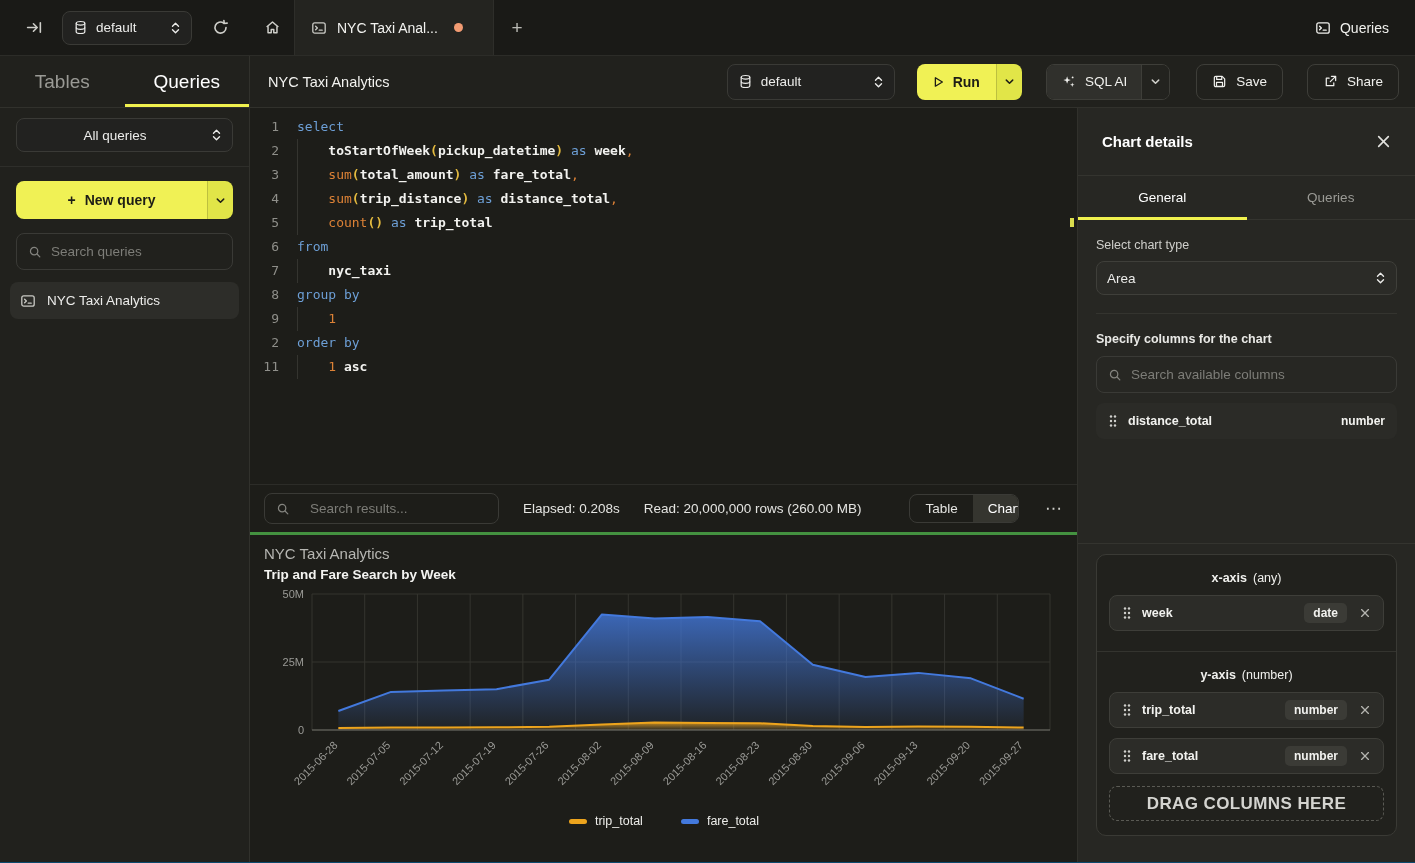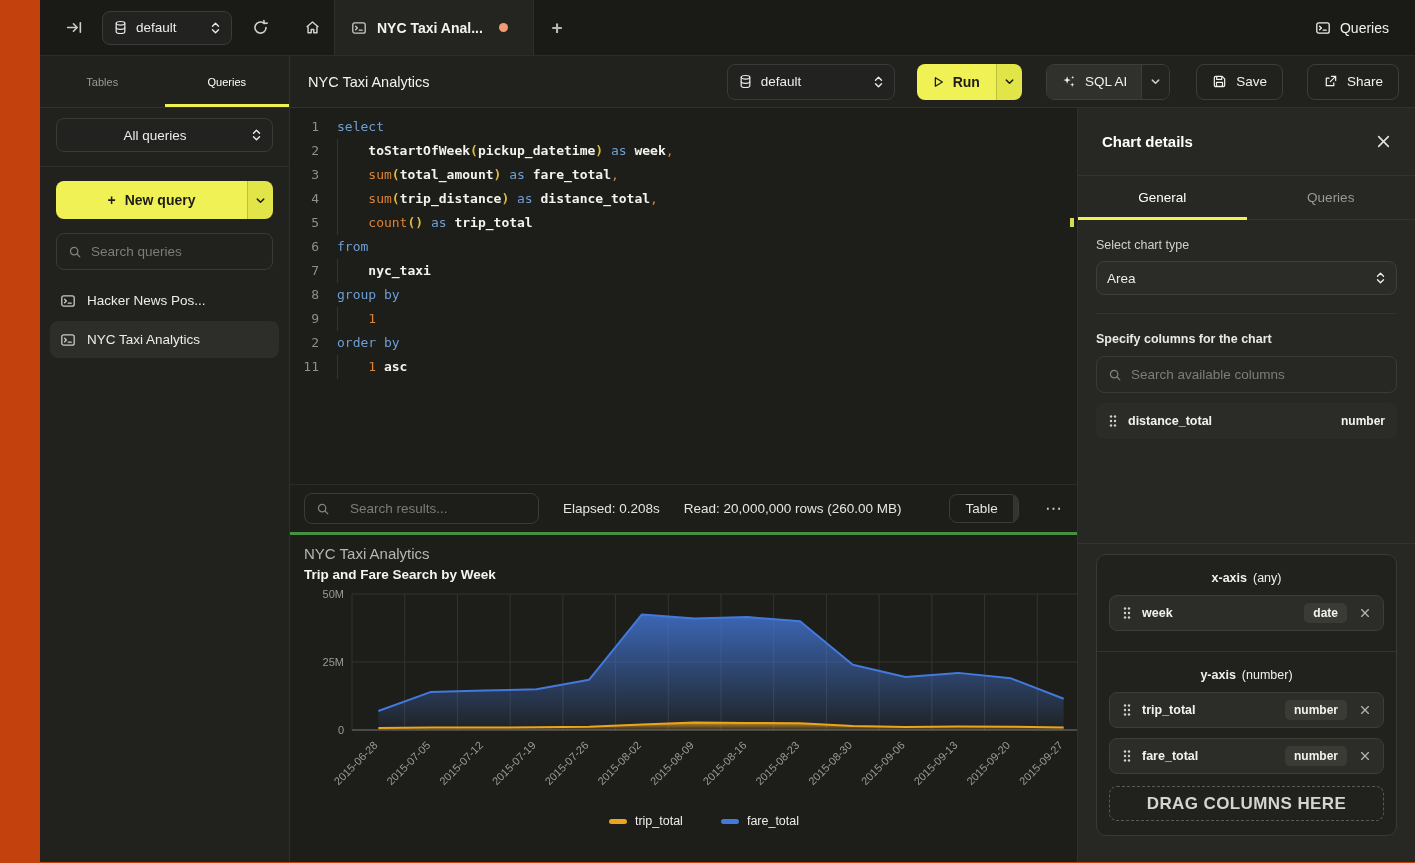--- a/index.html
+++ b/index.html
@@ -1,39 +1,39 @@
 <!DOCTYPE html>
 <html><head>
 <meta charset="utf-8">
 <style>
   * { margin:0; padding:0; box-sizing:border-box; }
   html,body { background:#111; }
   body { font-family:"Liberation Sans", sans-serif; color:#ececea; }
-  .app { position:relative; width:1415px; height:863px; background:#c2410c; overflow:hidden;padding-left:40px; }
+  .app { position:relative; width:1415px; height:863px; background:#0c4a6e; overflow:hidden; }
 
   
   .topbar { display:flex; align-items:center; height:56px; background:#1a1a17; border-bottom:1px solid #2c2c28; }
   .topbar-left { display:flex; align-items:center; gap:14px; width:250px; padding:0 16px 0 20px; flex:none; }
   .icon-btn { display:flex; align-items:center; justify-content:center; width:28px; height:28px; border-radius:6px; color:#cfcfca; cursor:pointer; background:transparent; border:none; }
   .select-pill { display:flex; align-items:center; gap:8px; height:34px; padding:0 10px; border:1px solid #3a3a36; border-radius:8px; background:#222220; color:#ececea; font-size:13.5px; cursor:pointer; }
   .select-pill .grow { flex:1; }
   .db-select-top { flex:1; }
-  .tabstrip { display:flex; align-items:flex-end; height:100%; flex:none;font-weight:bold; }
+  .tabstrip { display:flex; align-items:flex-end; height:100%; flex:none; }
   .home-btn { width:44px; height:100%; display:flex; align-items:center; justify-content:center; color:#cfcfca; cursor:pointer; }
   .edit-tab { display:flex; align-items:center; gap:10px; height:100%; padding:0 16px; background:#242420; border-left:1px solid #2e2e2a; border-right:1px solid #2e2e2a; min-width:200px; cursor:pointer; }
   .edit-tab .tab-label { font-size:14px; color:#f2f2ef; }
   .dirty-dot { width:9px; height:9px; border-radius:50%; background:#f29b72; margin-left:6px; }
   .newtab-btn { width:46px; height:100%; display:flex; align-items:center; justify-content:center; color:#b9b9b4; font-size:19px; cursor:pointer; }
   .topbar-spacer { flex:1; }
   .queries-top-btn { display:flex; align-items:center; gap:9px; margin-right:26px; color:#f0f0ed; font-size:14px; cursor:pointer; background:none; border:none; font-family:inherit; }
 
   
   .second-row { display:flex; height:52px; background:#21211d; border-bottom:1px solid #31312c; }
   .sidebar-tabs { display:flex; width:250px; flex:none; border-right:1px solid #31312c; }
-  .s-tab { flex:1; display:flex; align-items:center; justify-content:center; font-size:11px; color:#9a9a95; cursor:pointer; position:relative; }
+  .s-tab { flex:1; display:flex; align-items:center; justify-content:center; font-size:19px; color:#9a9a95; cursor:pointer; position:relative; }
   .s-tab.active { color:#ffffff; }
   .s-tab.active::after { content:''; position:absolute; left:0; right:0; bottom:0; height:3px; background:#f0f14e; }
   .main-header { flex:1; display:flex; align-items:center; padding:0 16px 0 18px; gap:10px; }
   .page-title { font-size:14.5px; color:#f2f2ef; }
   .mh-spacer { flex:1; }
   .db-select-main { width:168px; height:36px; }
   .split-btn { display:flex; align-items:stretch; height:36px; border-radius:8px; overflow:hidden; cursor:pointer; }
   .run-btn { margin-left:12px; }
   .run-main { display:flex; align-items:center; gap:8px; padding:0 16px 0 14px; background:#f0f155; color:#1d1d16; font-size:14px; font-weight:bold; }
   .run-caret { display:flex; align-items:center; justify-content:center; width:26px; background:#e1e548; color:#1d1d16; border-left:1px solid rgba(30,30,20,.18); }
@@ -294,30 +294,20 @@
         </div>
         <div class="input-box">
           <svg class="icon" width="14" height="14" viewBox="0 0 16 16" fill="none" stroke="currentColor" stroke-width="1.4" stroke-linecap="round">
               <circle cx="7" cy="7" r="4.2"></circle>
               <path d="M10.3 10.3L13.5 13.5"></path>
             </svg>
           <input type="text" placeholder="Search queries" style="">
         </div>
       </div>
       <div class="query-list" id="query-list">
-          <div class="qitem">
-            <span class="qicon">
-              <svg class="icon" width="16" height="16" viewBox="0 0 16 16" fill="none" stroke="#c9c9c4" stroke-width="1.3" stroke-linecap="round" stroke-linejoin="round">
-                <rect x="1.8" y="2.8" width="12.4" height="10.4" rx="2"></rect>
-                <path d="M4.6 6.2l1.8 1.8-1.8 1.8"></path>
-                <path d="M8.2 10.2h3"></path>
-              </svg>
-            </span>
-            <span>Hacker News Pos...</span>
-          </div>
           <div class="qitem active">
             <span class="qicon">
               <svg class="icon" width="16" height="16" viewBox="0 0 16 16" fill="none" stroke="#c9c9c4" stroke-width="1.3" stroke-linecap="round" stroke-linejoin="round">
                 <rect x="1.8" y="2.8" width="12.4" height="10.4" rx="2"></rect>
                 <path d="M4.6 6.2l1.8 1.8-1.8 1.8"></path>
                 <path d="M8.2 10.2h3"></path>
               </svg>
             </span>
             <span>NYC Taxi Analytics</span>
           </div>

